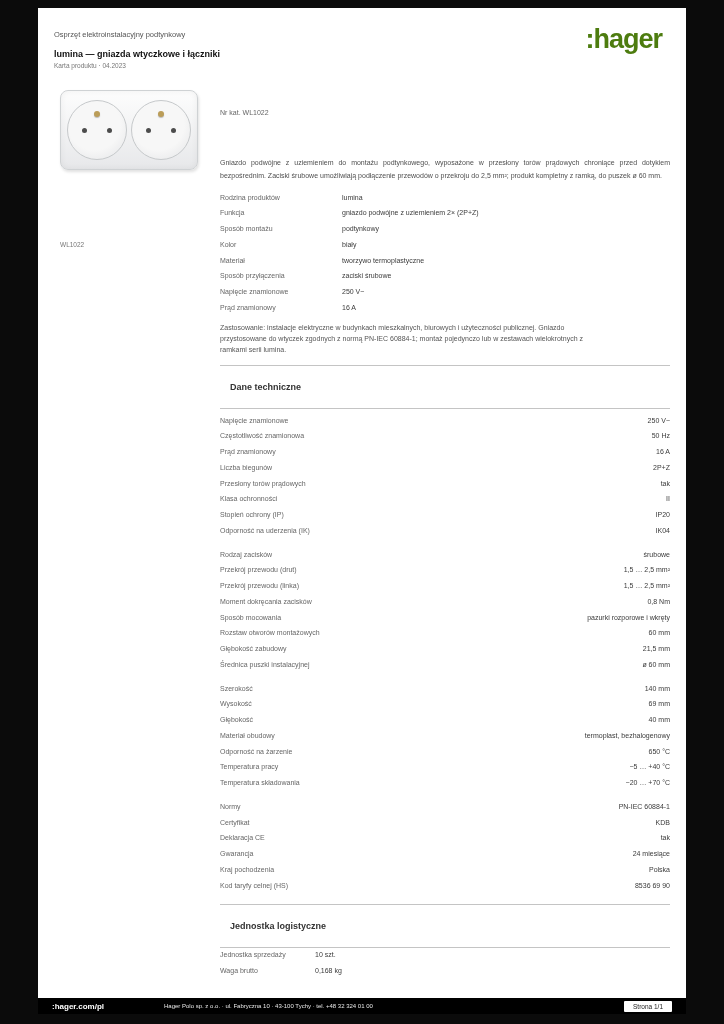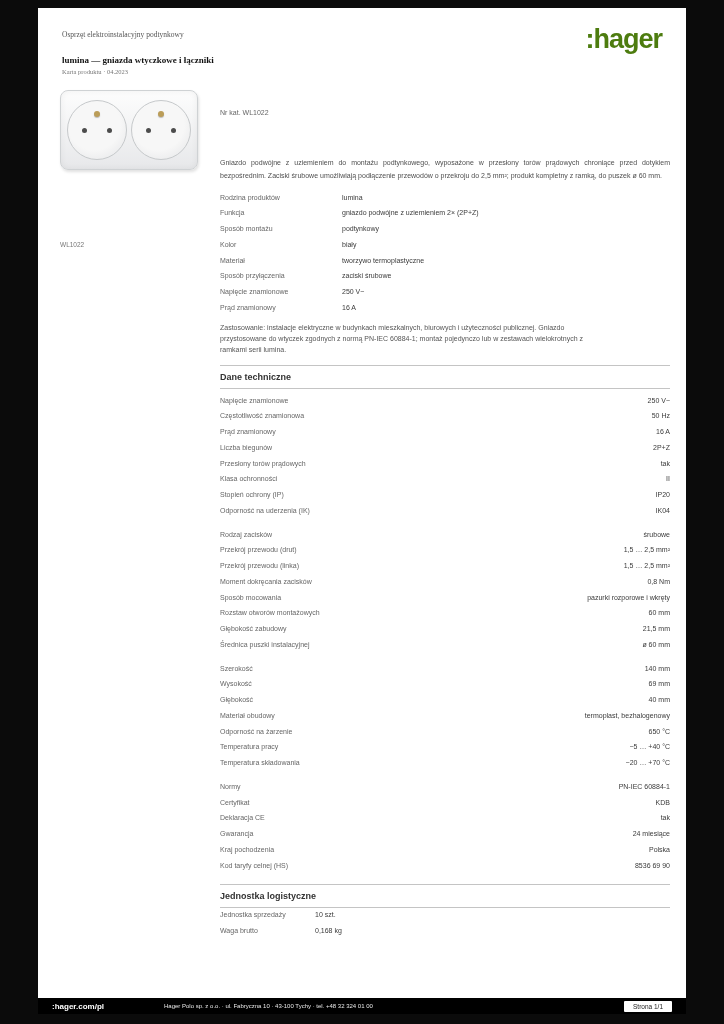--- a/index.html
+++ b/index.html
@@ -8,23 +8,23 @@
     background:#0b0b0b;
     font-family:"Liberation Sans","DejaVu Sans",sans-serif;
     -webkit-font-smoothing:antialiased;
   }
   .page{
     position:absolute;left:38px;top:8px;
     width:648px;height:1006px;
     background:#ffffff;
   }
   
-  .doc-header{position:absolute;left:24px;top:22px;font-family:Liberation Serif, serif;}
+  .doc-header{position:absolute;left:16px;top:22px;}
   .hdr-line1{font-size:7.5px;color:#555;margin:0 0 3px 0;}
-  .hdr-line2{font-size:9px;font-weight:bold;color:#111;margin:16px 0 3px 0;}
+  .hdr-line2{font-size:9px;font-weight:bold;color:#111;margin:10px 0 3px 0;}
   .hdr-line3{font-size:6.5px;color:#777;margin:0;}
   .logo{
     position:absolute;right:24px;top:16px;
     font-size:27px;font-weight:bold;letter-spacing:-1px;
     color:#4d7c0f;
   }
   
   .product-image{
     position:absolute;left:22px;top:82px;
     width:136px;height:78px;border-radius:8px;
@@ -52,21 +52,21 @@
   .ov-rows{margin-top:8px;}
   .ovrow{display:flex;padding:3.5px 0;font-size:7px;line-height:1.25;}
   .ovrow .lbl{width:122px;flex:none;color:#666;}
   .ovrow .val{color:#3a3a3a;}
   .prod-note{font-size:7px;color:#555;line-height:11px;margin-top:6px;max-width:382px;}
   .section-head{
     margin-top:10px;
     border-top:1px solid #c4c4c4;border-bottom:1px solid #c4c4c4;
     padding:6px 0;
   }
-  .section-head h2{margin:0;font-size:9px;font-weight:bold;color:#333;}
+  .section-head h2{margin:10px;font-size:9px;font-weight:bold;color:#333;}
   .spec-groups{margin-top:4px;}
   .group{margin-bottom:8px;}
   .specrow{display:flex;justify-content:space-between;align-items:baseline;padding:3.5px 0;font-size:7px;line-height:1.25;}
   .specrow .lbl{color:#666;padding-right:12px;}
   .specrow .val{color:#3a3a3a;text-align:right;}
   .logrow{display:flex;padding:3.5px 0;font-size:7px;line-height:1.25;}
   .logrow .lbl{width:95px;flex:none;color:#666;}
   .logrow .val{color:#3a3a3a;}
   
   .footer{

